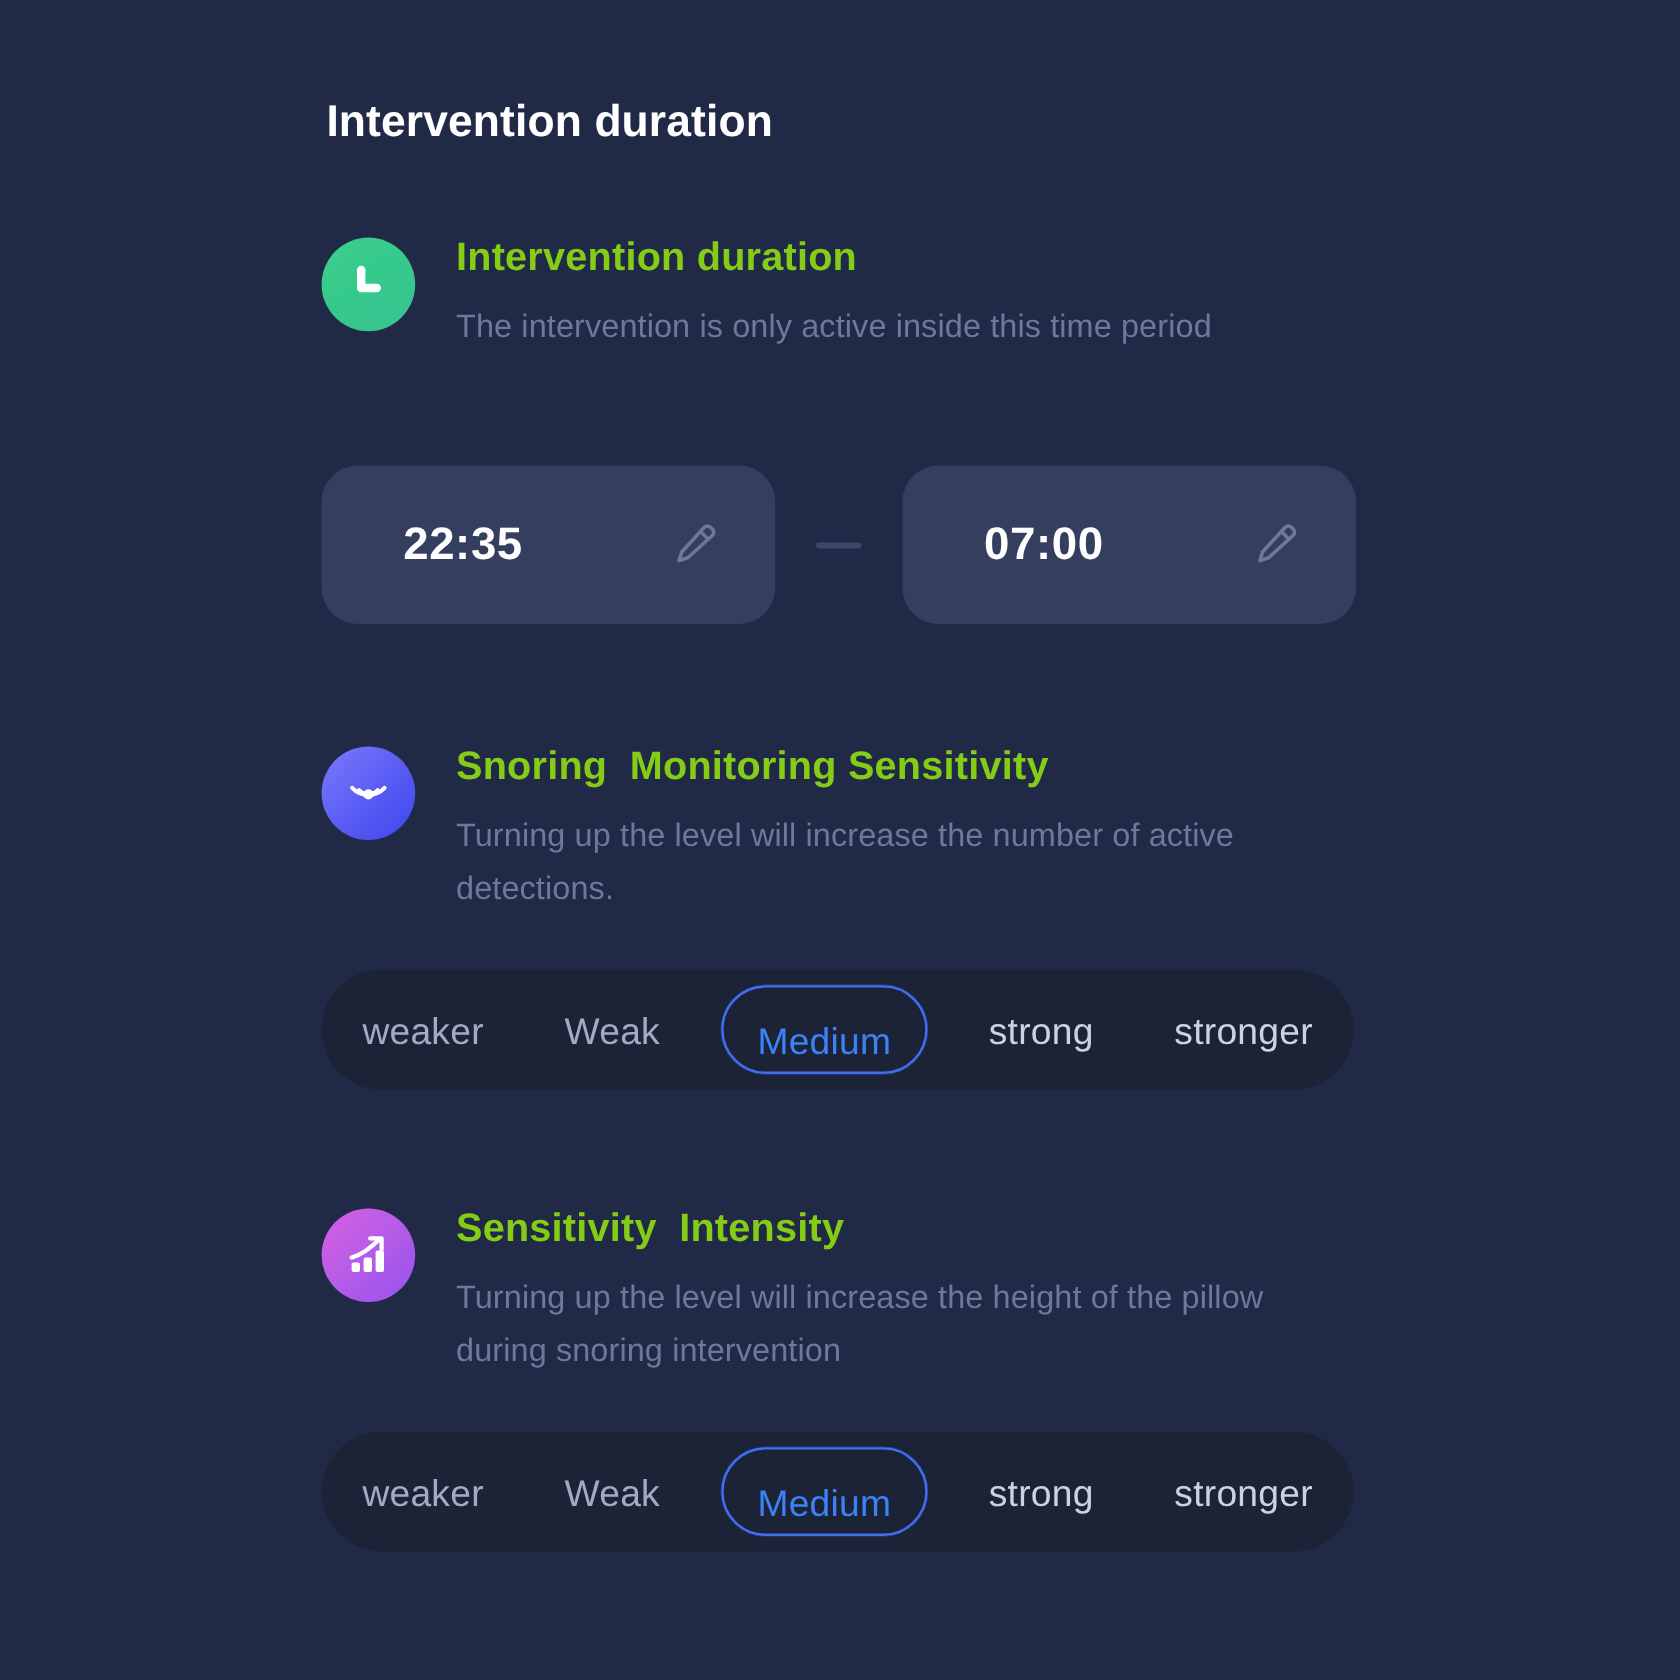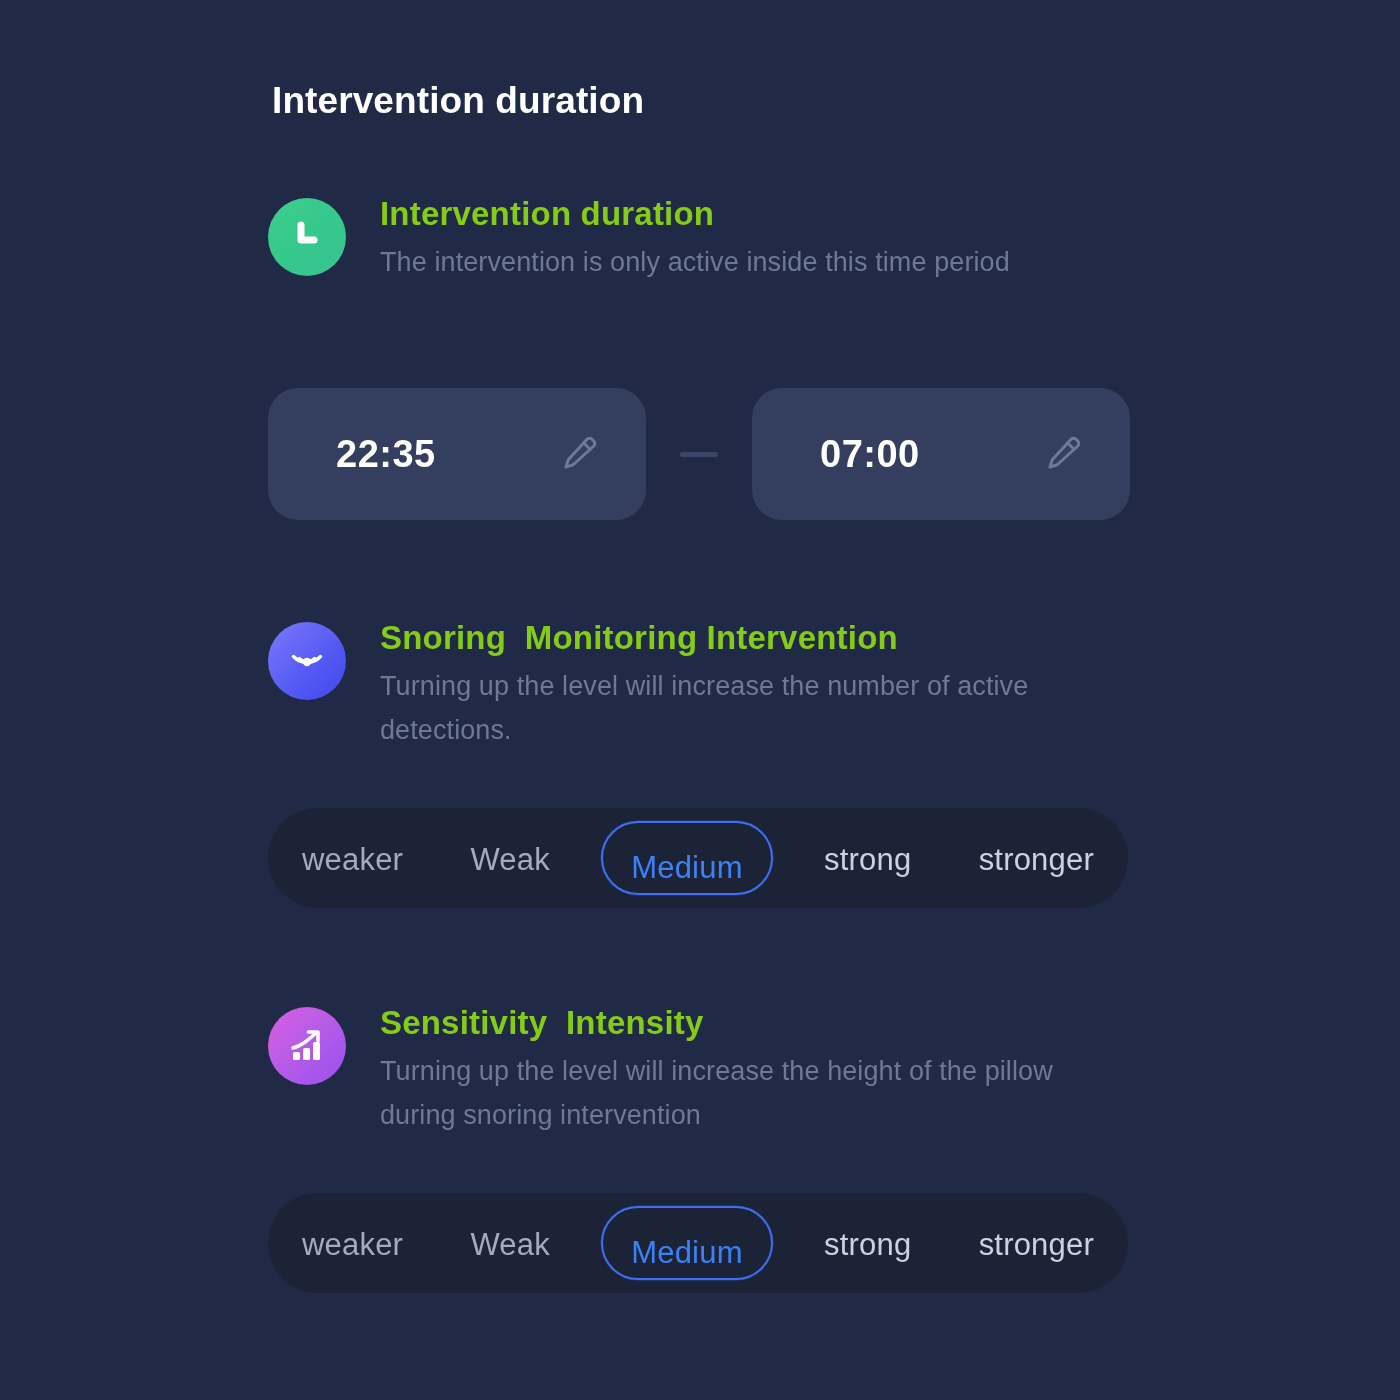--- a/index.html
+++ b/index.html
@@ -71,21 +71,21 @@
 
   .sec-title {
     font-size: 33px;
     font-weight: 600;
     color: #84cc16;
     line-height: 1.12;
     letter-spacing: 0.2px;
     white-space: pre;
   }
   .sec-desc {
-    margin-top: 8px;
+    margin-top: 18px;
     font-size: 27px;
     font-weight: 400;
     color: #6e7899;
     line-height: 1.62;
     letter-spacing: 0.1px;
     max-width: 720px;
   }
 
   
   .time-row {
@@ -214,21 +214,21 @@
 
   <div class="section section-snoring">
     <div class="section-head">
       <div class="sec-icon icon-sonar">
         <svg width="46" height="46" viewBox="0 0 46 46" aria-hidden="true">
           <circle cx="23" cy="24" r="4.2" fill="#ffffff"></circle>
           <path d="M15.2 31.5a10.5 10.5 0 0 1 15.6 0" fill="none" stroke="#ffffff" stroke-width="3.4" stroke-linecap="round" transform="rotate(180 23 26)"></path>
           <path d="M9.5 33.5a18.5 18.5 0 0 1 27 0" fill="none" stroke="#ffffff" stroke-width="3.4" stroke-linecap="round" transform="rotate(180 23 26)"></path>
         </svg>
       </div>
-      <div class="sec-title">Snoring  Monitoring Intervention</div>
+      <div class="sec-title">Snoring  Monitoring Sensitivity</div>
       <div class="sec-desc">Turning up the level will increase the number of active detections.</div>
     </div>
   </div>
 
   <div class="segmented seg-snoring">
     <div class="seg-opt dim">weaker</div>
     <div class="seg-opt dim">Weak</div>
     <div class="seg-opt selected">Medium</div>
     <div class="seg-opt bright">strong</div>
     <div class="seg-opt bright">stronger</div>

